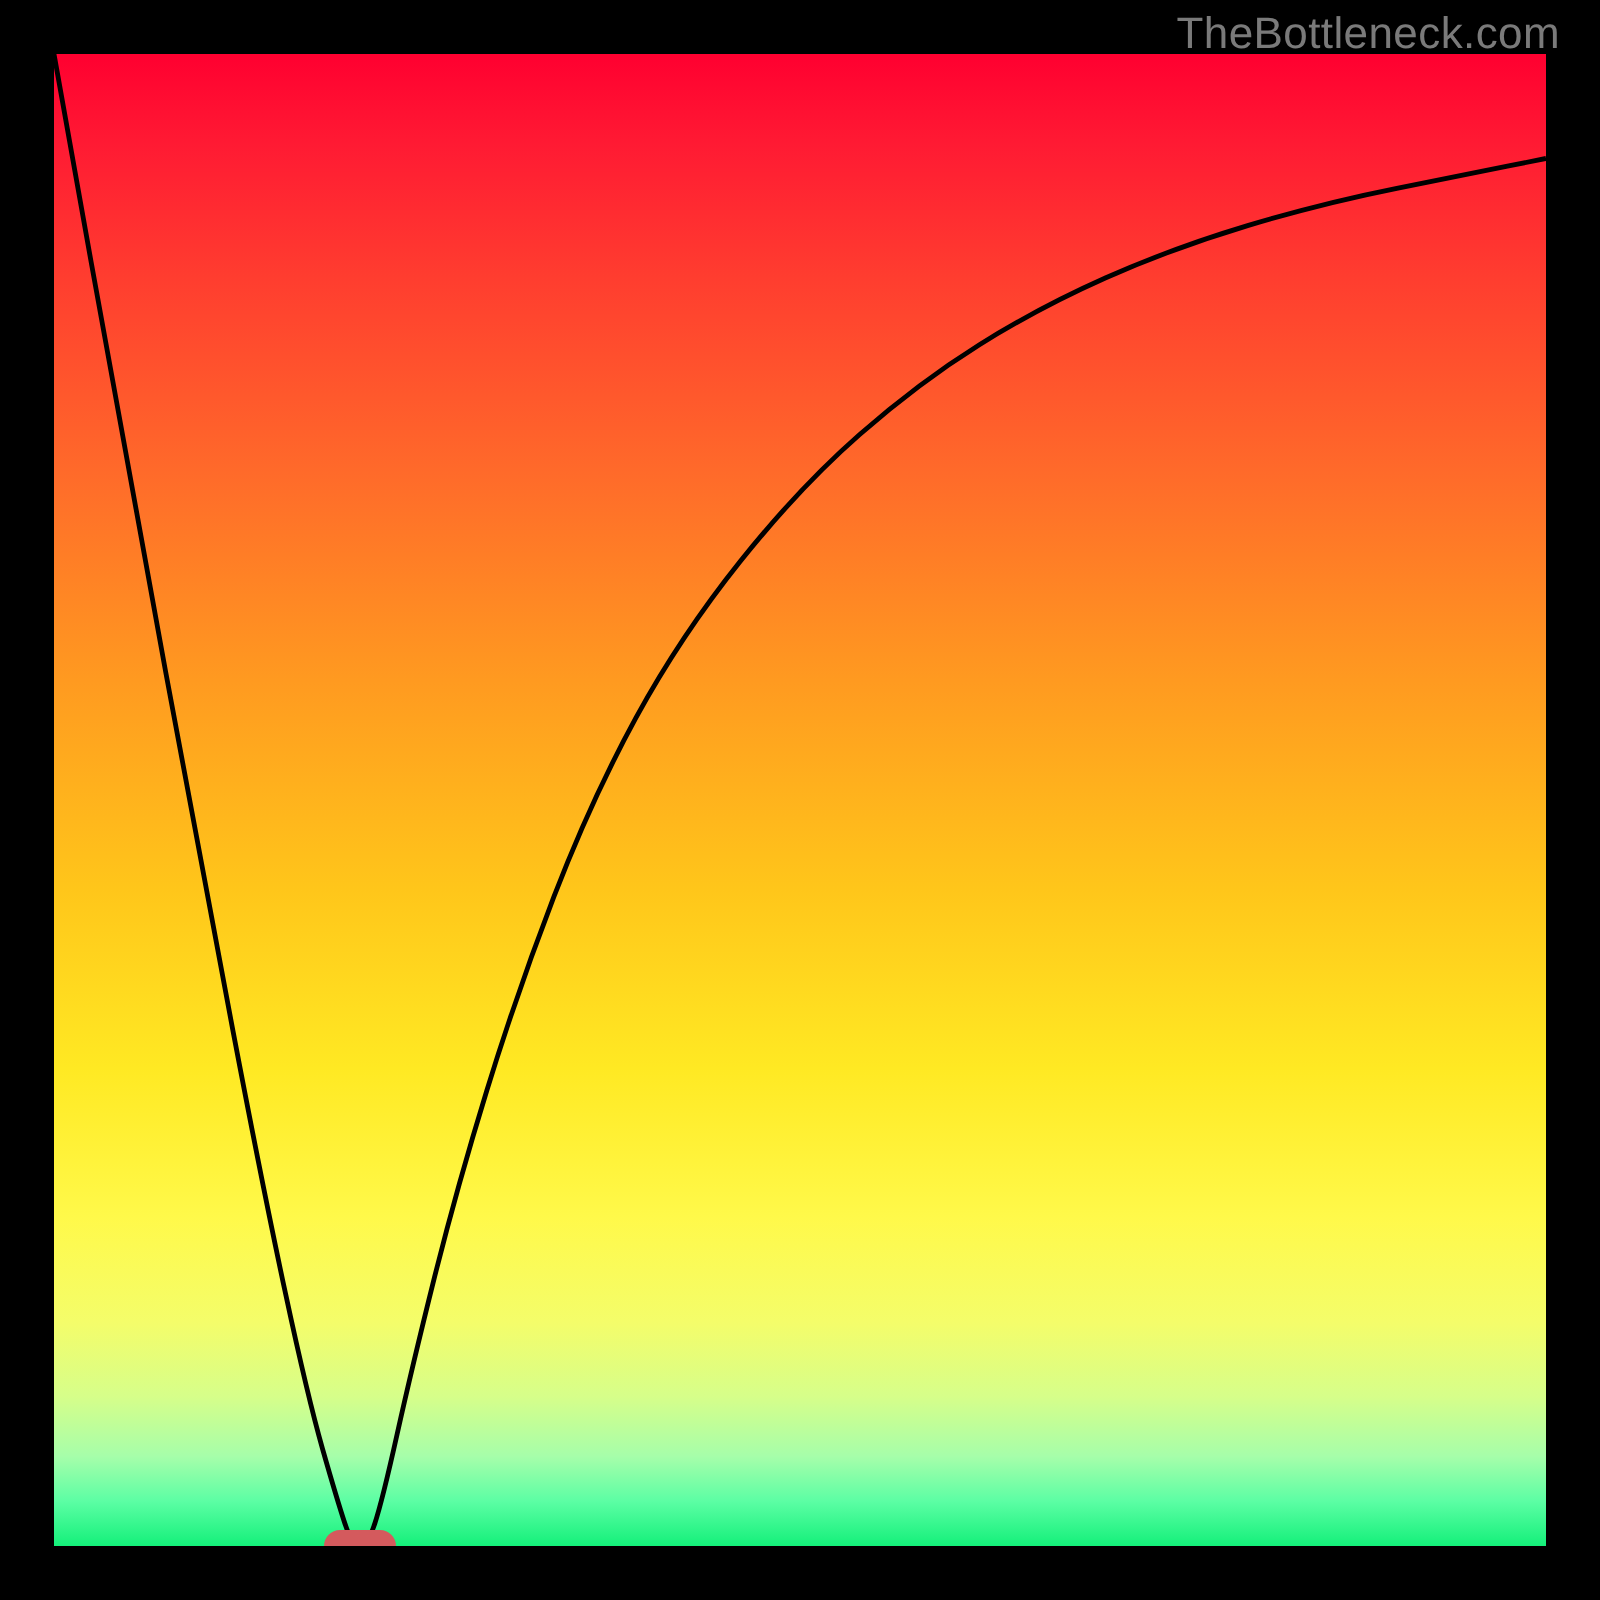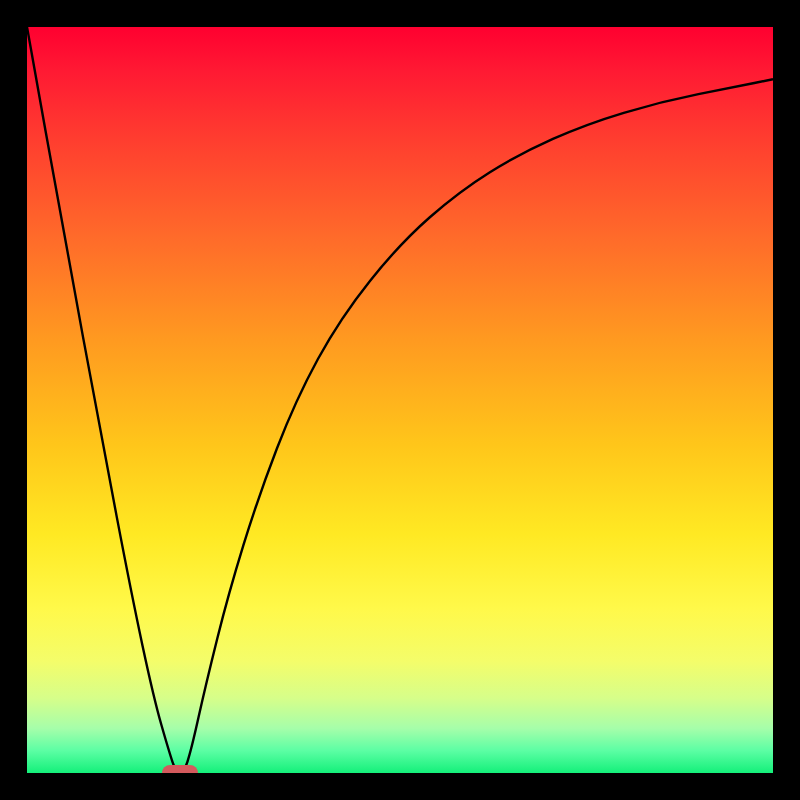--- a/index.html
+++ b/index.html
@@ -73,14 +73,15 @@
 <div class="frame">
 
   <div class="plot-area">
     <div class="gradient-bg"></div>
     <svg class="curve-svg" viewBox="0 0 746 746" preserveAspectRatio="none">
       <path d="M 0 0 Q 0 0 18.650000000000002 104.44 Q 37.300000000000004 208.88 55.95 309.59000000000003 Q 74.60000000000001 410.3 89.52000000000001 488.63 Q 104.44000000000001 566.96 115.63000000000001 619.1800000000001 Q 126.82000000000001 671.4 134.28 697.51 Q 141.74 723.62 145.47000000000003 734.81 Q 149.20000000000002 746 152.93 746 Q 156.66 746 160.39 734.81 Q 164.12 723.62 171.57999999999998 690.05 Q 179.04 656.48 190.23000000000002 611.72 Q 201.42000000000002 566.96 216.34 518.47 Q 231.26 469.98 249.91 421.49 Q 268.56 373 290.94 331.97 Q 313.32 290.94 343.15999999999997 253.64000000000001 Q 373 216.34000000000003 402.84 190.23000000000002 Q 432.67999999999995 164.12 462.52 145.47000000000003 Q 492.36 126.82000000000005 525.9300000000001 111.90000000000003 Q 559.5 96.98000000000002 596.8 85.79000000000002 Q 634.1 74.60000000000002 671.4 67.13999999999999 Q 708.6999999999999 59.67999999999995 727.3499999999999 55.94999999999993 L 746 52.219999999999914" fill="none" stroke="#000" stroke-width="2.4"></path>
     </svg>
     <div class="marker" style="left: 152.93px; top: 746px; background: rgb(212, 90, 93);"></div>
   </div>
 
+  <div class="watermark">TheBottleneck.com</div>
 
 </div>
 
 </body></html>

